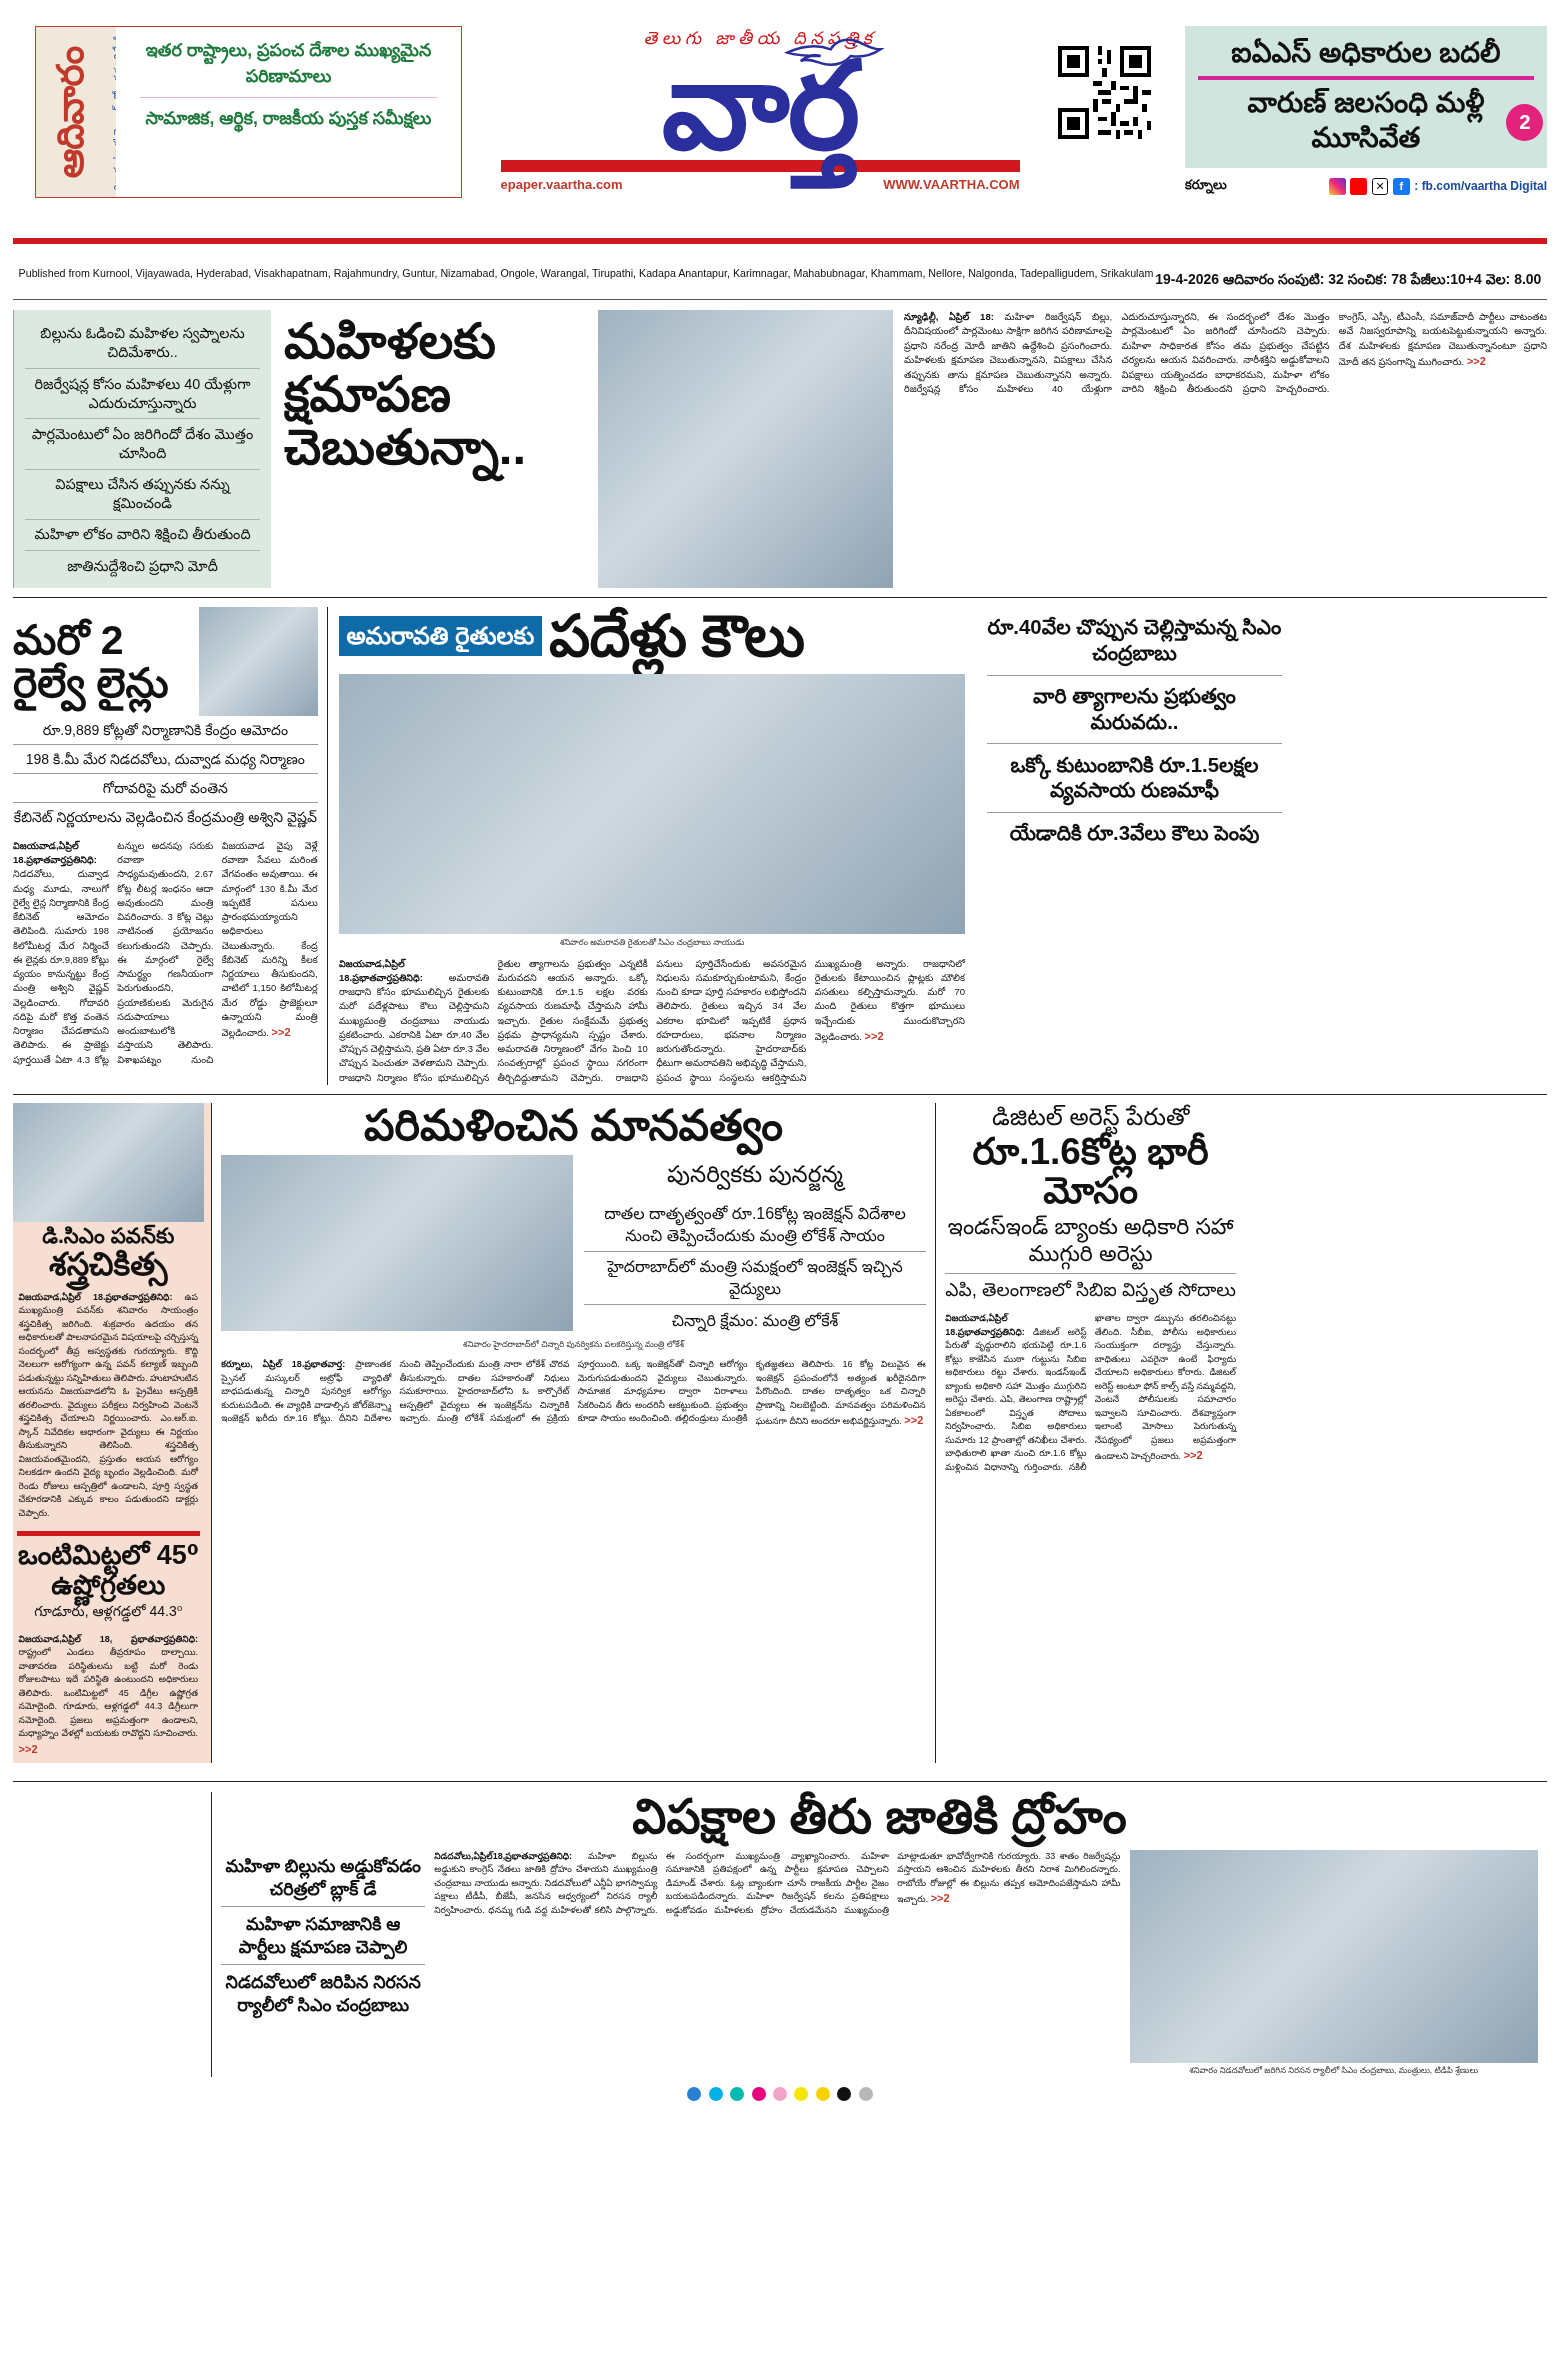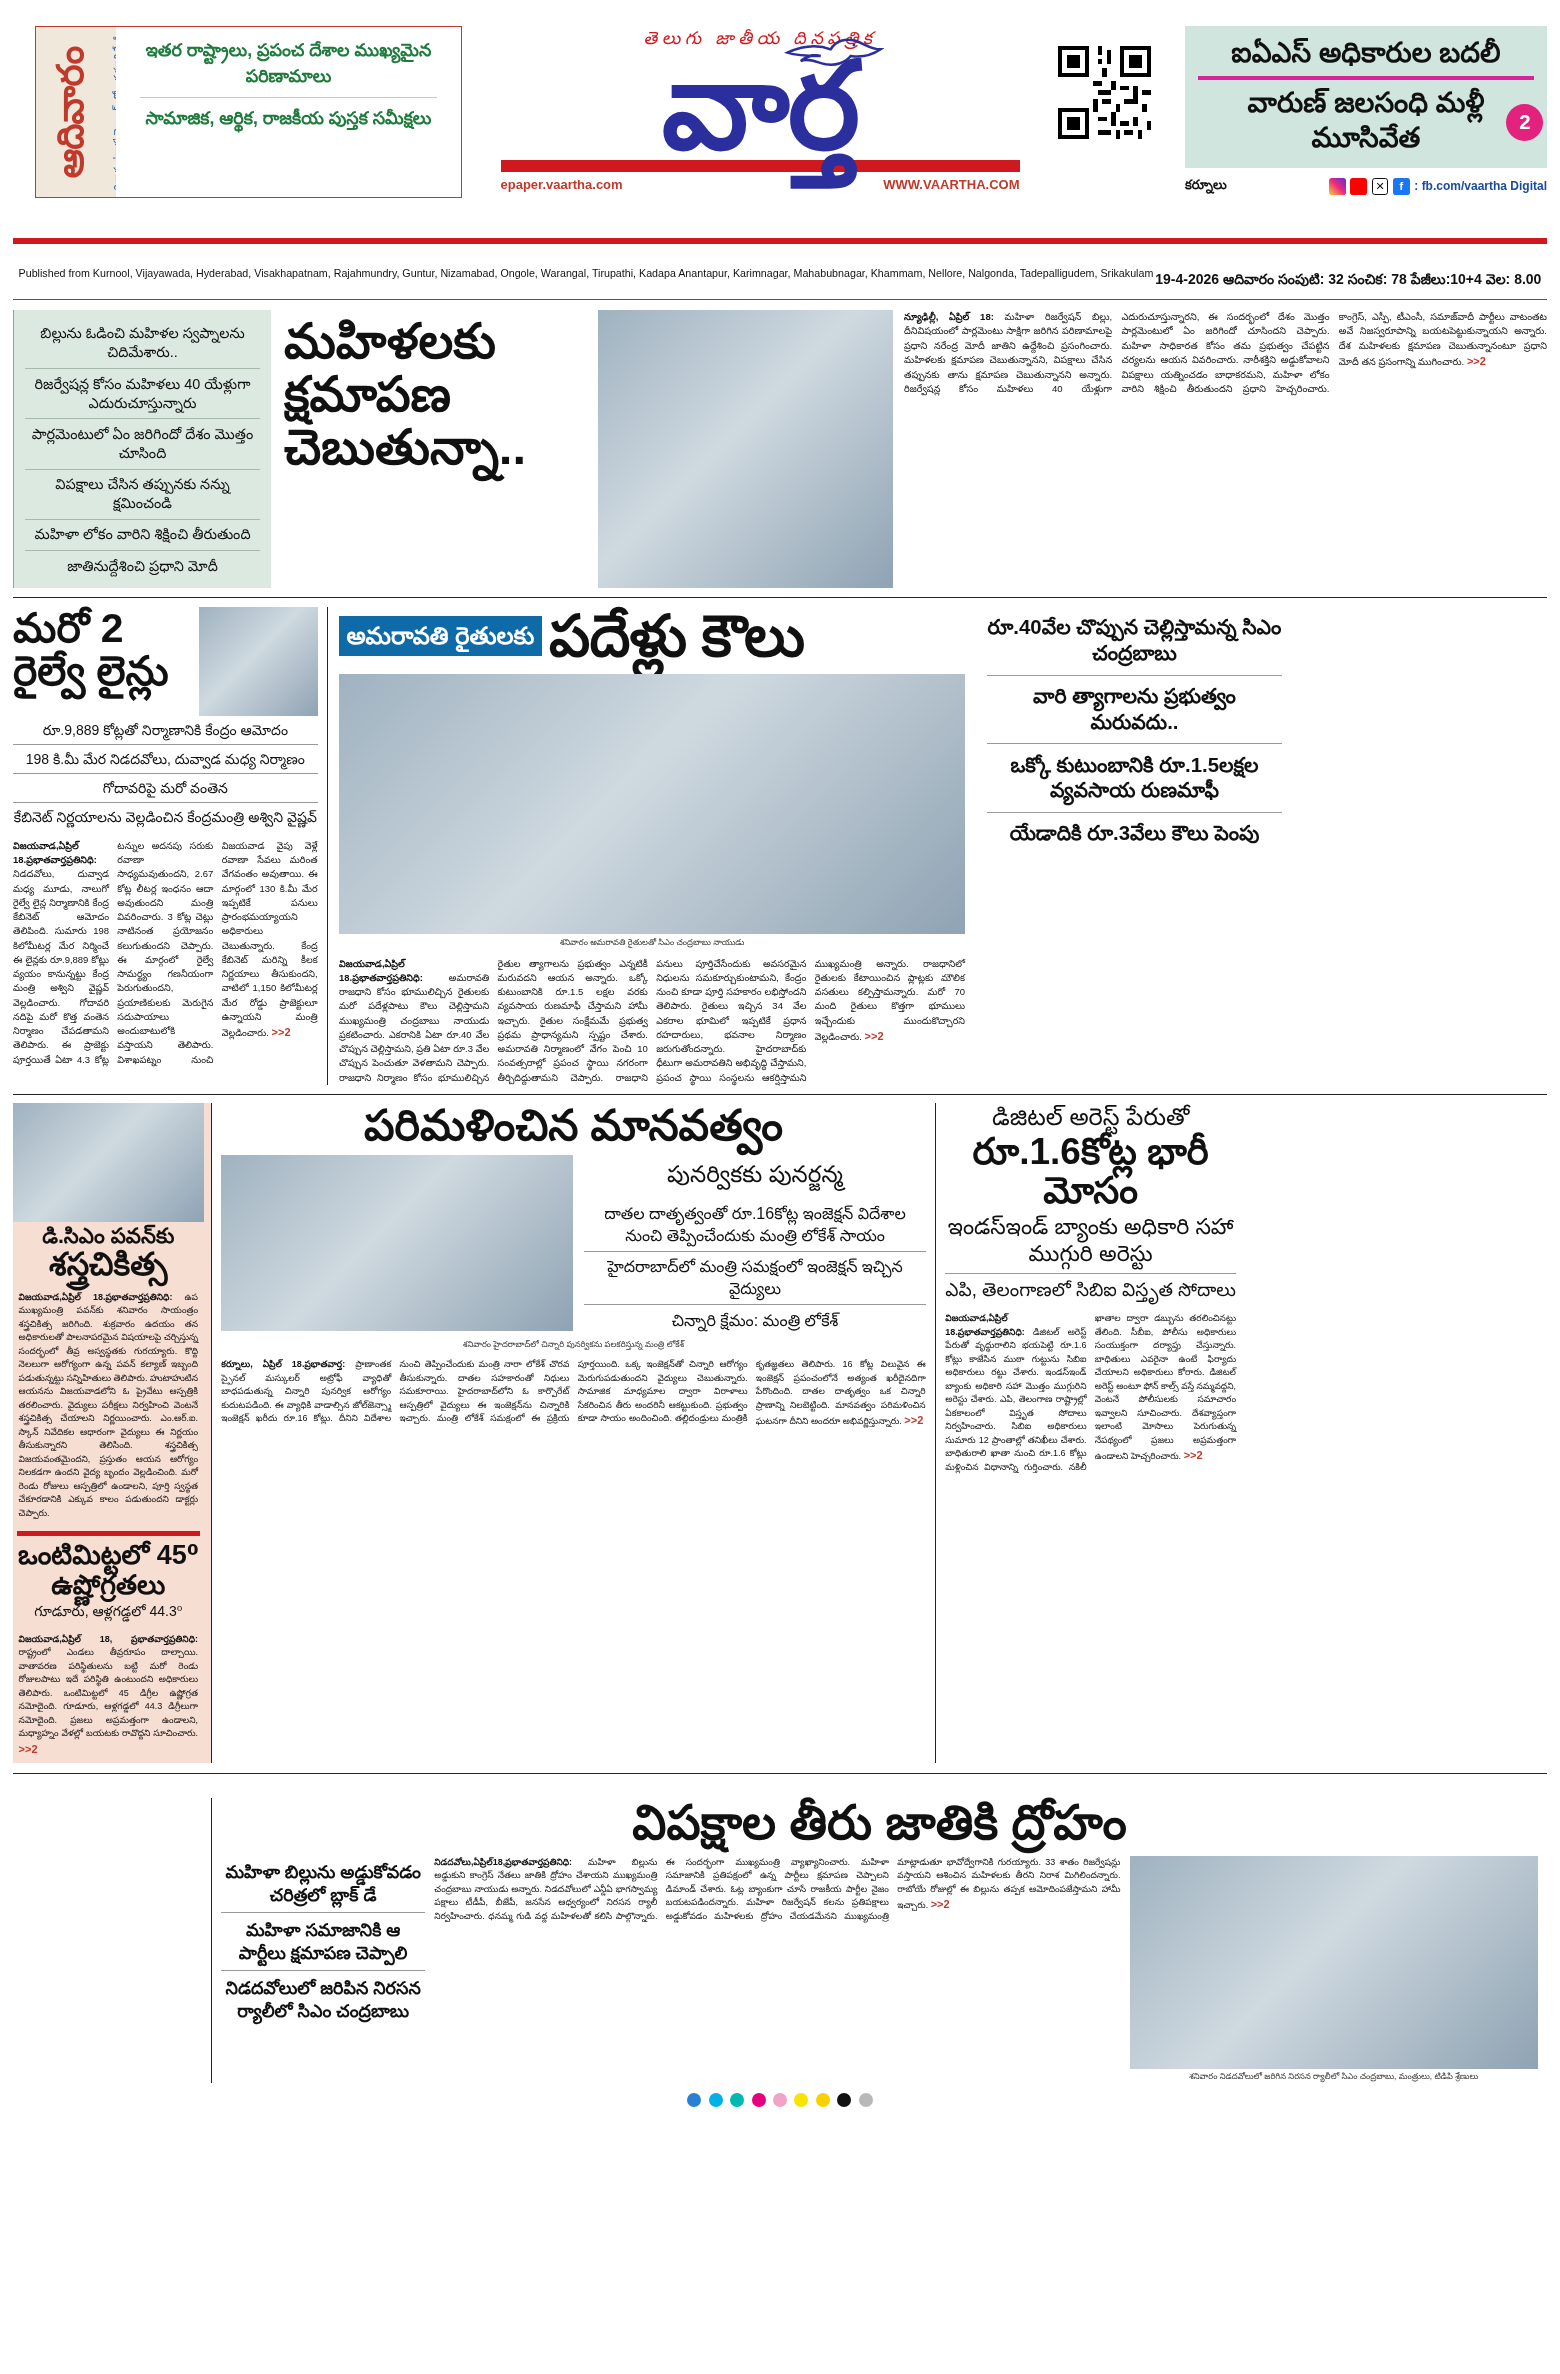--- a/index.html
+++ b/index.html
@@ -119,21 +119,21 @@
   .s3-body { font-size:9px; line-height:1.5; text-align:justify; column-count:4; column-gap:8.3px; margin-top:7.4px; }
 
   .s3-right { width:301px; padding-left:9.3px; }
   .dig-kick { font-size:24px; text-align:center; line-height:1.2; }
   .dig-head { font-size:37px; font-weight:bold; text-align:center; line-height:1.05; margin:1.9px 0; }
   .dig-sub { font-size:22px; text-align:center; line-height:1.25; }
   .dig-sub2 { font-size:18.6px; text-align:center; border-top:0.9px solid #999; margin-top:5.6px; padding-top:4.6px; }
   .dig-body { font-size:9px; line-height:1.5; text-align:justify; column-count:2; column-gap:8.3px; margin-top:7.4px; }
 
   
-  .sec4 { display:flex; margin-top:10px; border-top:1.4px solid #222; padding-top:24px; }
+  .sec4 { display:flex; margin-top:18px; border-top:1.4px solid #222; padding-top:10px; }
   .s4-left { width:198px; }
   .s4-mid { flex:1; padding:0 9.3px; }
   .s4-head { font-size:48px; font-weight:bold; text-align:center; line-height:1.05; }
   .s4-cols { display:flex; margin-top:7.4px; }
   .s4-bullets { width:213px; padding-right:9.3px;font-weight:bold; }
   .s4-bullets .b { font-size:17.6px; text-align:center; line-height:1.3; padding:5.6px 0; }
   .s4-bullets .b + .b { border-top:0.9px solid #999; }
   .s4-text { flex:1; font-size:9px; line-height:1.5; text-align:justify; column-count:3; column-gap:8.3px; }
 
   .dots { display:flex; gap:7.4px; justify-content:center; align-items:center; padding:9.3px 0 5.6px; }
@@ -292,21 +292,21 @@
     <div class="lead-right">
       <p><span class="dateline">న్యూఢిల్లీ, ఏప్రిల్ 18:</span>
       <span>మహిళా రిజర్వేషన్ బిల్లు, దీనివిషయంలో పార్లమెంటు సాక్షిగా జరిగిన పరిణామాలపై ప్రధాని నరేంద్ర మోదీ జాతిని ఉద్దేశించి ప్రసంగించారు. మహిళలకు క్షమాపణ చెబుతున్నానని, విపక్షాలు చేసిన తప్పునకు తాను క్షమాపణ చెబుతున్నానని అన్నారు. రిజర్వేషన్ల కోసం మహిళలు 40 యేళ్లుగా ఎదురుచూస్తున్నారని, ఈ సందర్భంలో దేశం మొత్తం పార్లమెంటులో ఏం జరిగిందో చూసిందని చెప్పారు. మహిళా సాధికారత కోసం తమ ప్రభుత్వం చేపట్టిన చర్యలను ఆయన వివరించారు. నారీశక్తిని అడ్డుకోవాలని విపక్షాలు యత్నించడం బాధాకరమని, మహిళా లోకం వారిని శిక్షించి తీరుతుందని ప్రధాని హెచ్చరించారు. కాంగ్రెస్, ఎస్పీ, టీఎంసీ, సమాజ్‌వాదీ పార్టీలు వాటంతట అవే నిజస్వరూపాన్ని బయటపెట్టుకున్నాయని అన్నారు. దేశ మహిళలకు క్షమాపణ చెబుతున్నానంటూ ప్రధాని మోదీ తన ప్రసంగాన్ని ముగించారు.</span>
       <span class="jump">&gt;&gt;2</span></p>
     </div>
   </div>
 
   <div class="sec2">
 
     <div class="s2-left">
-      <div style="display:flex;align-items:flex-start;gap:0">
+      <div style="display:flex;align-items:center;gap:0">
         <div class="s2-head" style="flex:1">మరో 2 రైల్వే లైన్లు</div>
         <div class="ph" style="width:119px;height:109px">
           <svg viewBox="0 0 128 118" style="position:absolute;inset:0;width:100%;height:100%">
             <rect width="128" height="118" fill="#2f6ea8"></rect>
             <rect y="64" width="128" height="54" fill="#2b4f76"></rect>
             <path d="M34 118 C36 84 50 72 64 72 C78 72 92 84 94 118Z" fill="#1f6bb5"></path>
             <ellipse cx="64" cy="48" rx="22" ry="26" fill="#c99a6e"></ellipse>
             <path d="M42 40 q22 -24 44 0 q-4 -26 -22 -26 q-18 0 -22 26Z" fill="#b9bdc0"></path>
             <rect x="48" y="44" width="14" height="8" rx="3" fill="none" stroke="#222" stroke-width="2"></rect>
             <rect x="66" y="44" width="14" height="8" rx="3" fill="none" stroke="#222" stroke-width="2"></rect>

